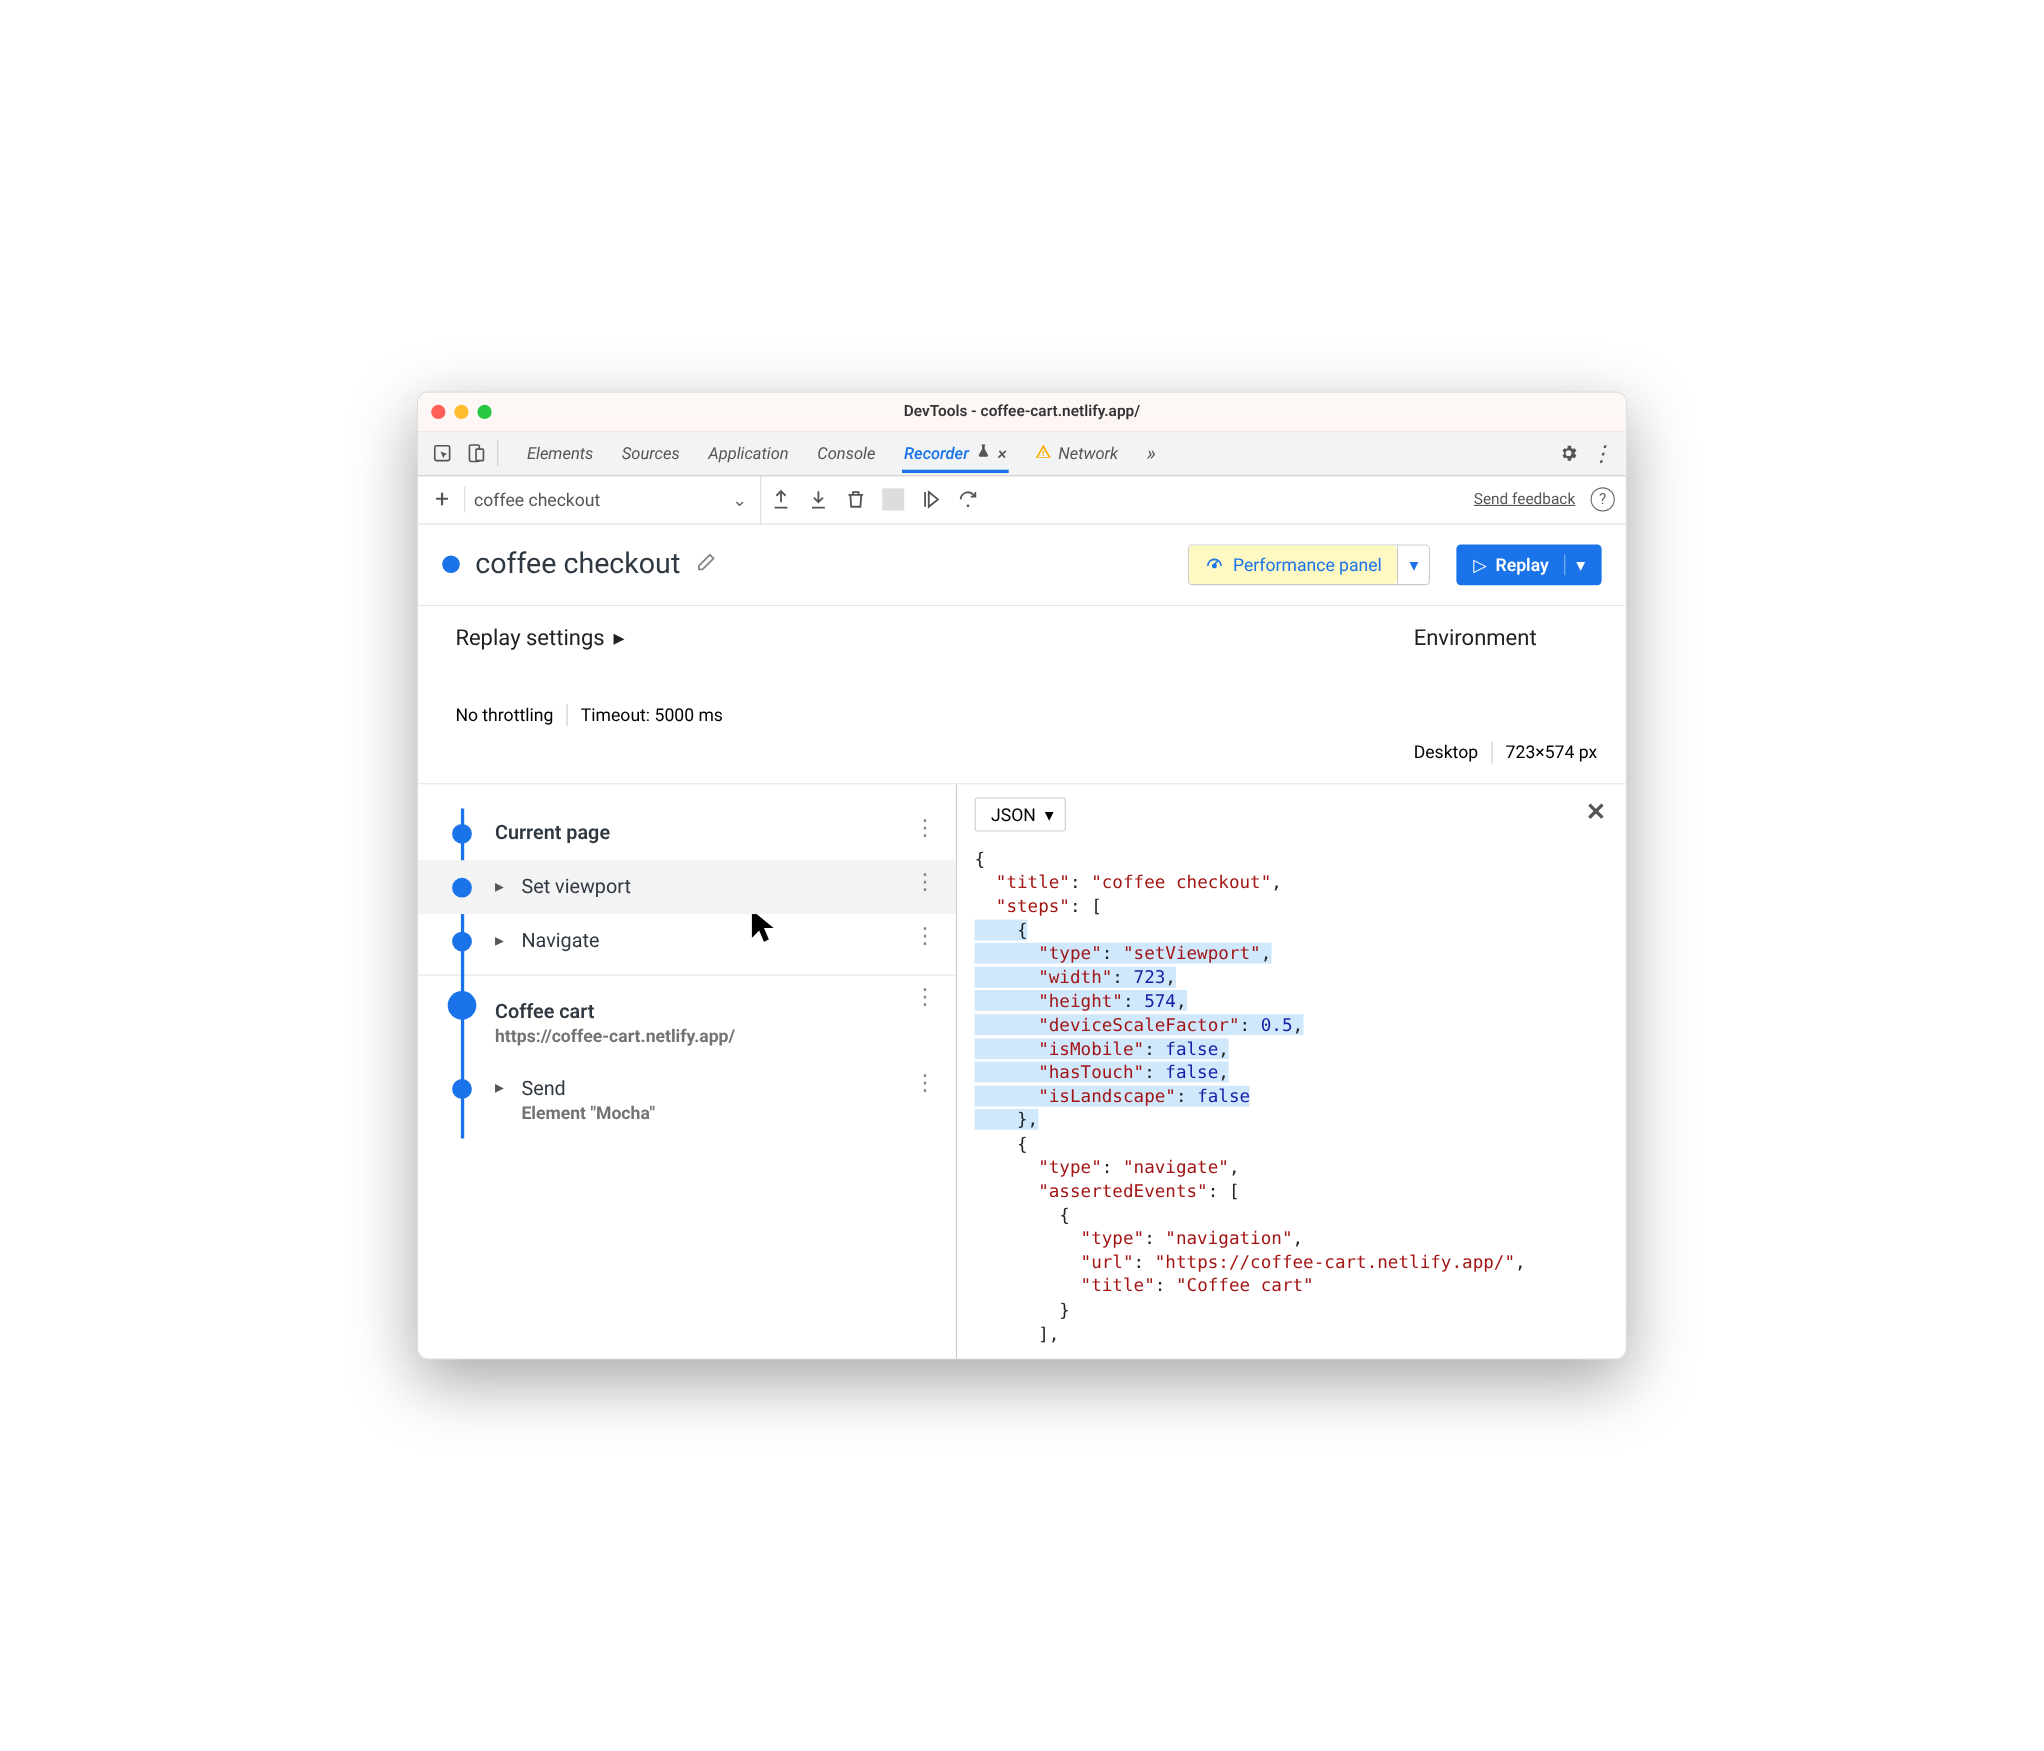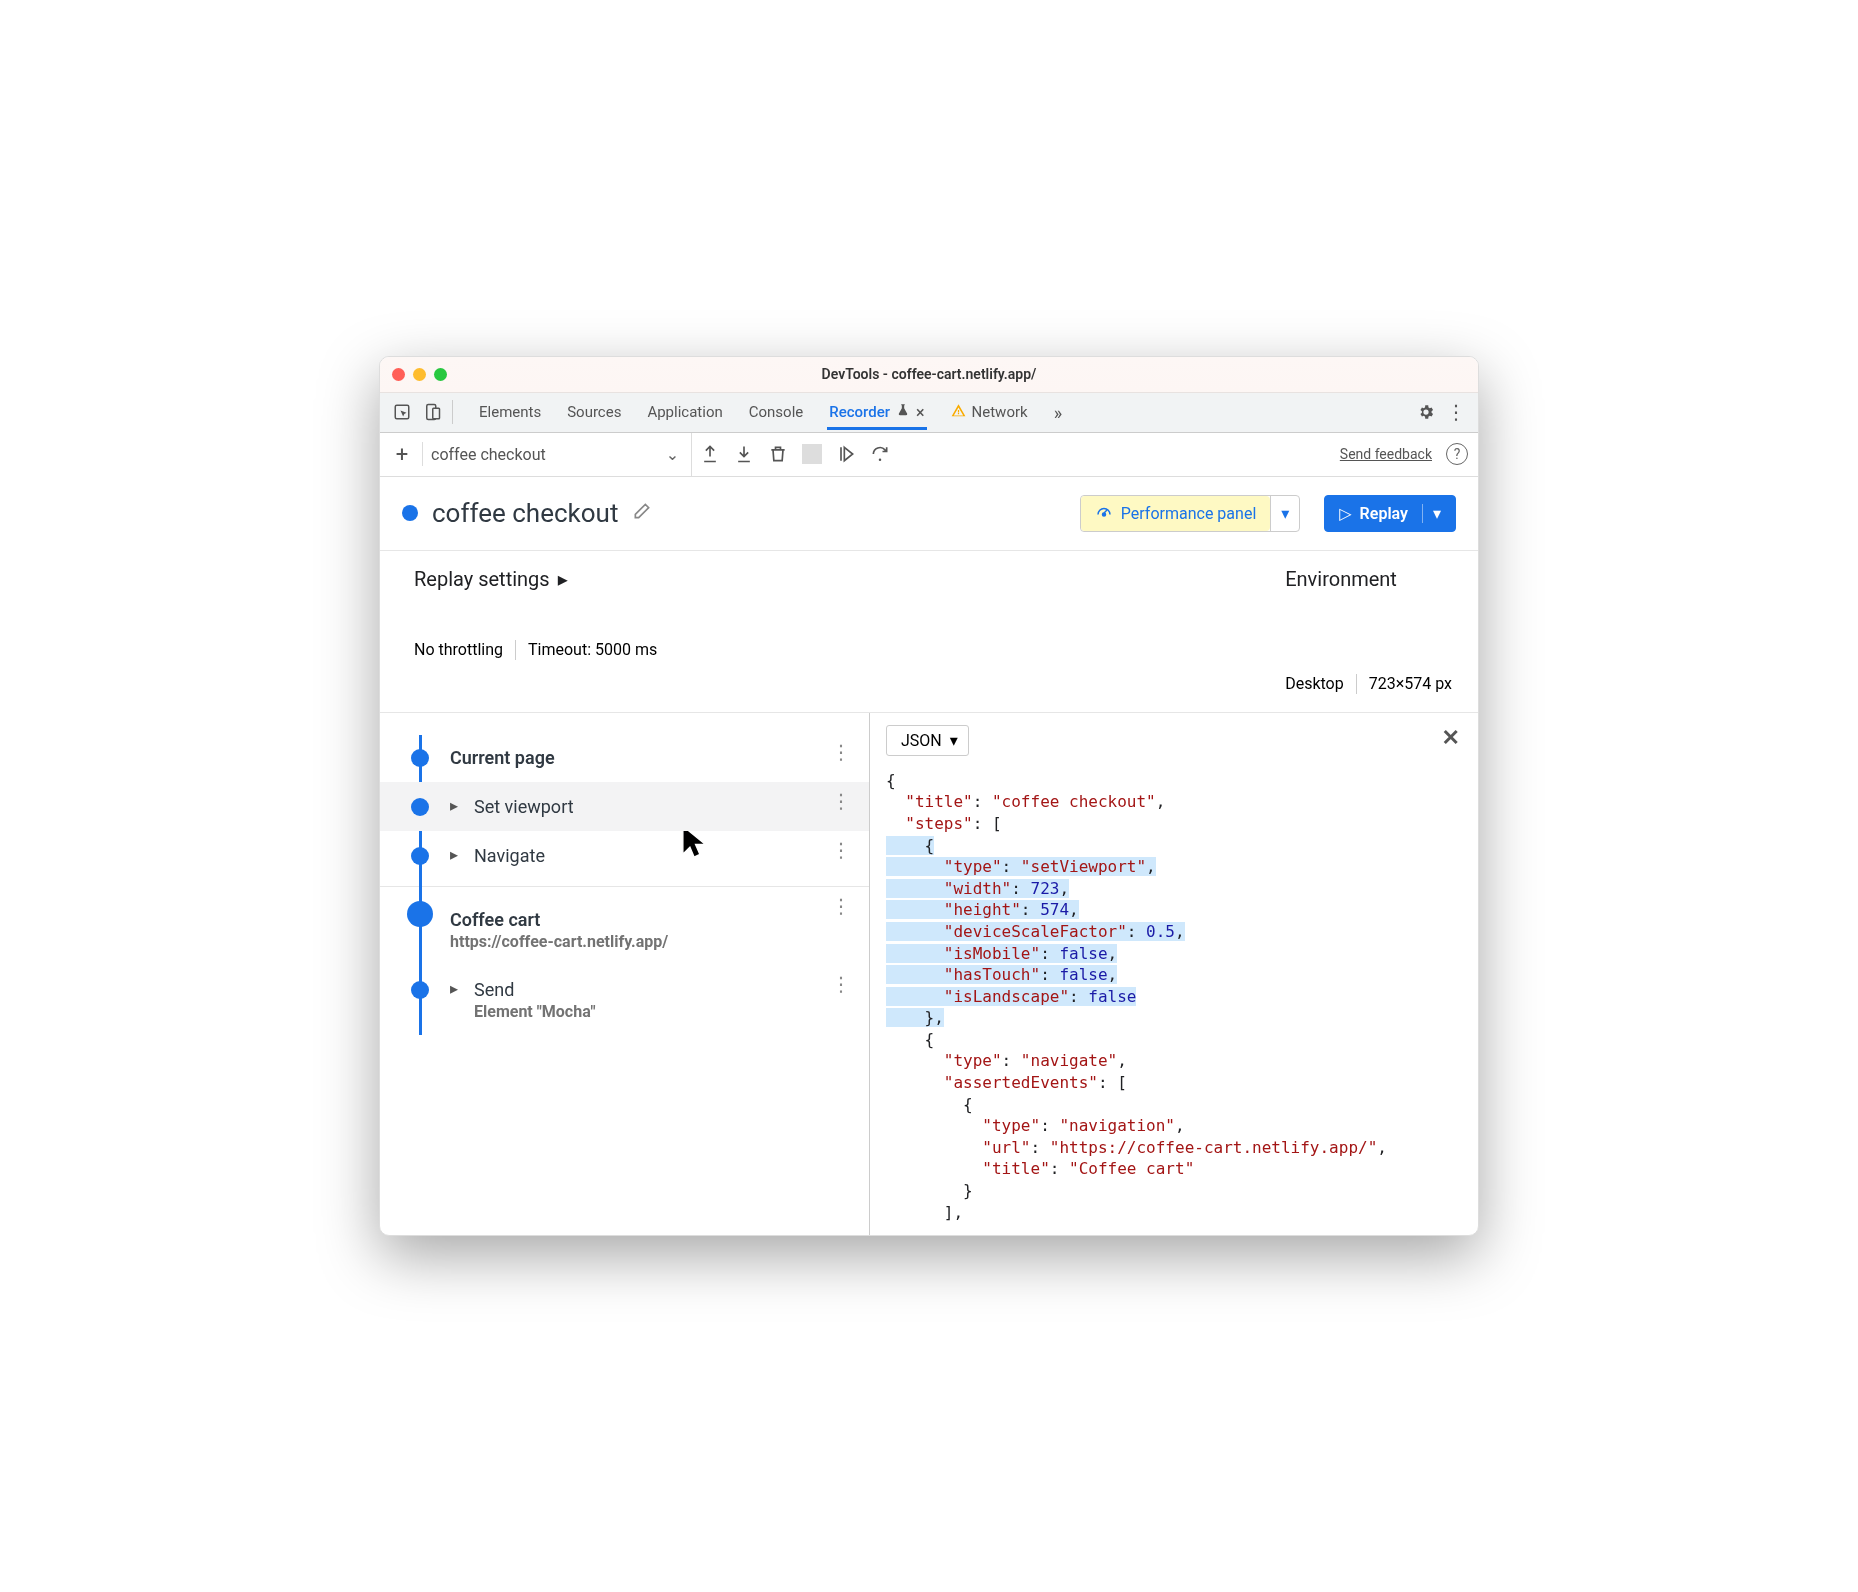--- a/index.html
+++ b/index.html
@@ -38,21 +38,21 @@
     position:absolute; left:0; right:0; text-align:center;
     font-size: 14px; font-weight: 600; color:#333;
     pointer-events:none;
   }
   
   .tabsrow {
     height: 40px;
     background:#f1f3f4;
     border-bottom:1px solid #ccc;
     display:flex; align-items:center;
-    padding: 0 8px; gap: 2px;
+    padding: 0 8px; gap: 2px; font-style: italic;
   }
   .tool-icon {
     width: 28px; height: 28px; display:flex; align-items:center; justify-content:center;
     color:#555; border-radius:3px;
   }
   .tool-icon svg { width:18px; height:18px; }
   .tabs { display:flex; margin-left: 18px; gap: 22px; align-items:center; flex: 0 0 auto;}
   .tab { font-size: 15px; color:#555; padding: 8px 2px; cursor:pointer; display:flex; align-items:center; gap:6px;}
   .tab.active { color:#1a73e8; border-bottom: 3px solid #1a73e8; padding-bottom:5px; font-weight:500;}
   .tab .warn { color:#f9ab00; }

